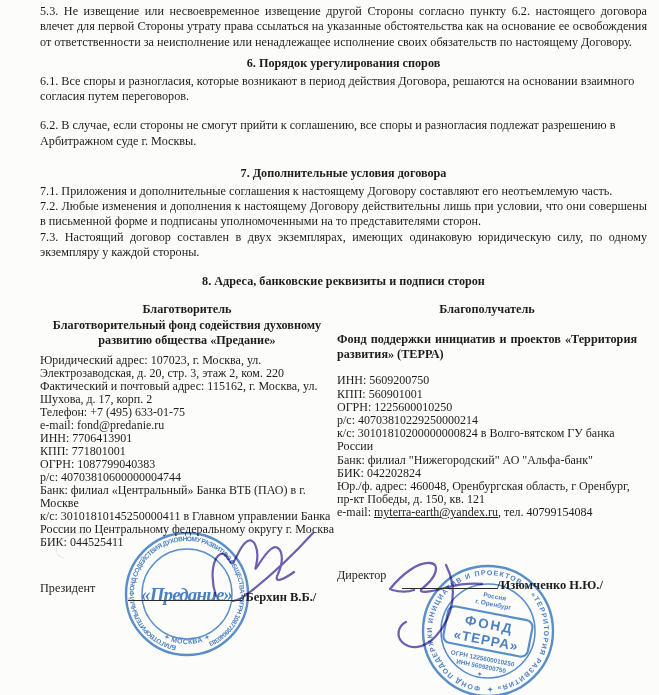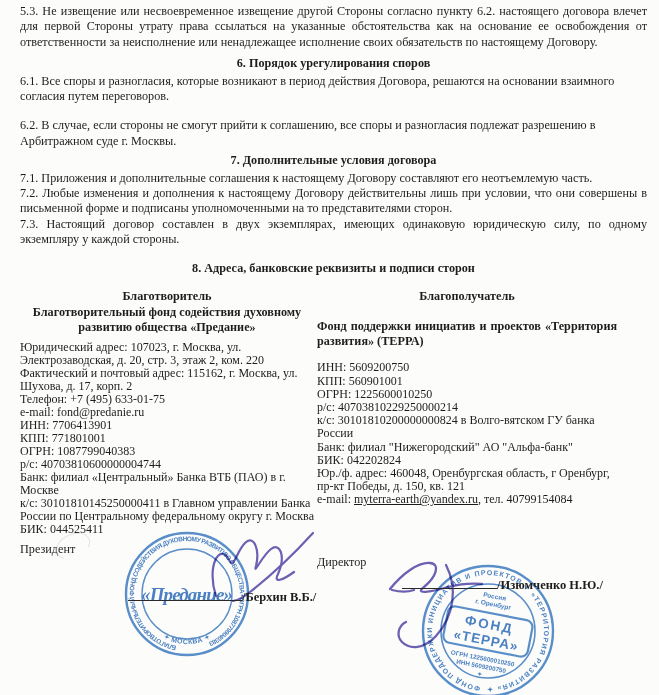--- a/index.html
+++ b/index.html
@@ -2,37 +2,37 @@
 <html lang="ru"><head>
 <meta charset="utf-8">
 <style>
   html,body{margin:0;padding:0;}
   body{
     width:659px;height:695px;overflow:hidden;position:relative;
     background:#fcfcfb;color:#1d1d1d;
     font-family:"Liberation Serif", serif;
     font-size:12.2px;line-height:15.4px;
   }
-  .page{padding:4px 12px 0 20px;position:relative;}
+  .page{padding:4px 12px 0 40px;position:relative;}
   p{margin:0;}
   .j{text-align:justify;}
   .sec-h{text-align:center;font-weight:bold;margin:6px 0 2px;}
   .gap{margin-top:14px;}
   .cols{display:flex;gap:3px;margin-top:13px;align-items:flex-start;}
   .col-l{width:294px;}
   .col-r{width:300px;}
   .role{text-align:center;font-weight:bold;}
   .org-l{text-align:center;font-weight:bold;}
   .org-r{font-weight:bold;text-align:justify;margin-top:14px;}
   .details{margin-top:6px;font-size:12px;}
   .details-l p{line-height:13px;}
   .details-r{margin-top:12px;}
   .details-r p{line-height:13.2px;}
   .signer-title{font-weight:normal;}
-  .signer-l{margin-top:6px;}
+  .signer-l{margin-top:32px;}
   .signer-r{margin-top:48px;}
   .email-link{text-decoration:underline;}
   .sigrow{position:absolute;font-weight:bold;font-size:12.5px;white-space:nowrap;}
   .sig-line{display:inline-block;border-bottom:1.2px solid #2a2a2a;height:11px;vertical-align:baseline;}
   .stamp{position:absolute;mix-blend-mode:multiply;opacity:.92;}
   .ink{position:absolute;left:0;top:0;pointer-events:none;mix-blend-mode:multiply;}
   .stamp text{font-family:"Liberation Sans", sans-serif;fill:#3d78c0;}
   .stamp .ringtxt{font-size:6.5px;font-weight:bold;letter-spacing:.4px;}
   .stamp .ringtxt2{font-size:7px;font-weight:bold;letter-spacing:.4px;}
   .artifact{position:absolute;left:55px;top:534px;width:34px;height:22px;
@@ -43,21 +43,21 @@
 <body>
 
 <div class="page">
 
   <p class="j">5.3. Не извещение или несвоевременное извещение другой Стороны согласно пункту 6.2. настоящего договора влечет для первой Стороны утрату права ссылаться на указанные обстоятельства как на основание ее освобождения от ответственности за неисполнение или ненадлежащее исполнение своих обязательств по настоящему Договору.</p>
 
   <p class="sec-h">6. Порядок урегулирования споров</p>
   <p>6.1. Все споры и разногласия, которые возникают в период действия Договора, решаются на  основании взаимного согласия путем переговоров.</p>
   <p class="gap">6.2. В случае, если стороны не смогут прийти к соглашению, все споры и разногласия подлежат разрешению в Арбитражном суде г. Москвы.</p>
 
-  <p class="sec-h" style="margin-top:4px">7. Дополнительные условия договора</p>
+  <p class="sec-h" style="margin-top:17px">7. Дополнительные условия договора</p>
   <p>7.1. Приложения и дополнительные соглашения к настоящему Договору составляют его неотъемлемую часть.</p>
   <p class="j">7.2. Любые изменения и дополнения к настоящему Договору действительны лишь при условии, что они совершены в письменной форме и подписаны уполномоченными на то представителями сторон.</p>
   <p class="j">7.3. Настоящий договор составлен в двух экземплярах, имеющих одинаковую юридическую силу, по одному экземпляру у каждой стороны.</p>
 
   <p class="sec-h" style="margin-top:13px">8. Адреса, банковские реквизиты и подписи сторон</p>
 
   <div class="cols">
 
     <div class="col-l">
       <p class="role">Благотворитель</p>

